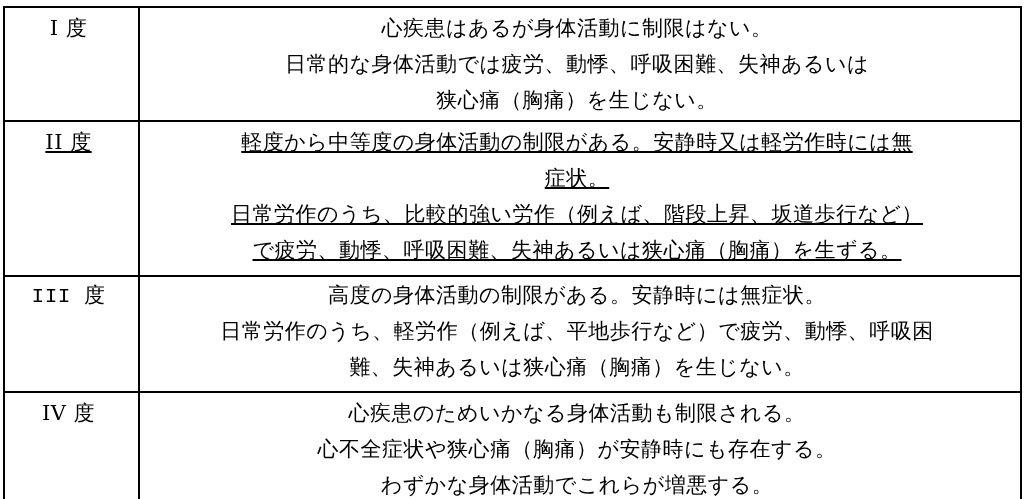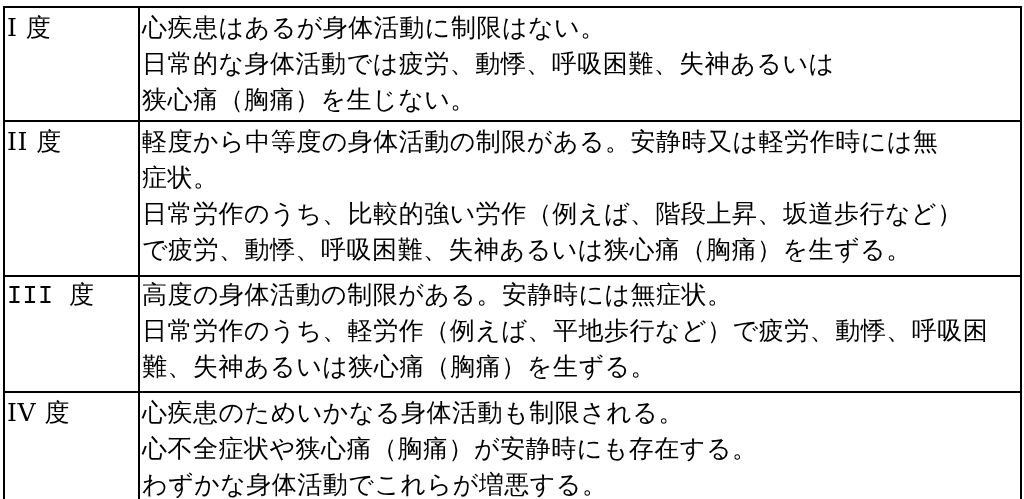--- a/index.html
+++ b/index.html
@@ -20,29 +20,30 @@
     position: absolute;
     left: 3px;
     top: 6px;
     width: 1019px;
     border-collapse: collapse;
     table-layout: fixed;
   }
   table.nyha td {
     border: 2px solid #000000;
     vertical-align: top;
-    font-size: 25px;
+    font-size: 21px;
     line-height: 36px;
     padding: 2px 8px 2px 2px;
     letter-spacing: 0.5px;
+    text-align: center;
   }
   col.c-grade { width: 135px; }
   td.desc { white-space: pre-line; }
   tr.r1 td { height: 102px; }
-  tr.r2 td { height: 149px; }
+  tr.r2 td { height: 149px; text-decoration: underline; }
   tr.r3 td { height: 110px; font-family: Liberation Mono, monospace; }
   tr.r4 td { height: 111px; }
 </style>
 </head>
 <body>
 
 <div class="page">
   <table class="nyha">
     <colgroup>
       <col class="c-grade">
@@ -59,21 +60,21 @@
         <td class="grade">II 度</td>
         <td class="desc">軽度から中等度の身体活動の制限がある。安静時又は軽労作時には無
 症状。
 日常労作のうち、比較的強い労作（例えば、階段上昇、坂道歩行など）
 で疲労、動悸、呼吸困難、失神あるいは狭心痛（胸痛）を生ずる。</td>
       </tr>
       <tr class="r3">
         <td class="grade">III 度</td>
         <td class="desc">高度の身体活動の制限がある。安静時には無症状。
 日常労作のうち、軽労作（例えば、平地歩行など）で疲労、動悸、呼吸困
-難、失神あるいは狭心痛（胸痛）を生ずる。</td>
+難、失神あるいは狭心痛（胸痛）を生じない。</td>
       </tr>
       <tr class="r4">
         <td class="grade">IV 度</td>
         <td class="desc">心疾患のためいかなる身体活動も制限される。
 心不全症状や狭心痛（胸痛）が安静時にも存在する。
 わずかな身体活動でこれらが増悪する。</td>
       </tr>
     </tbody>
   </table>
 </div>

